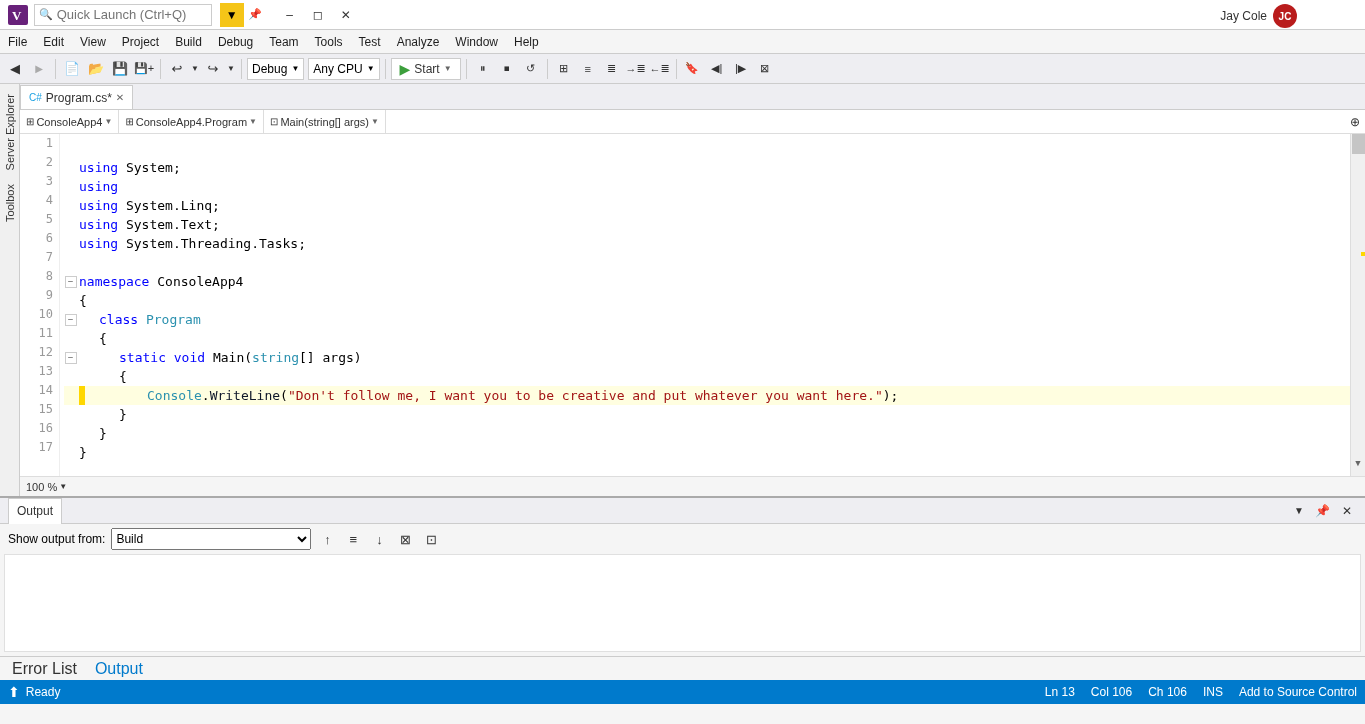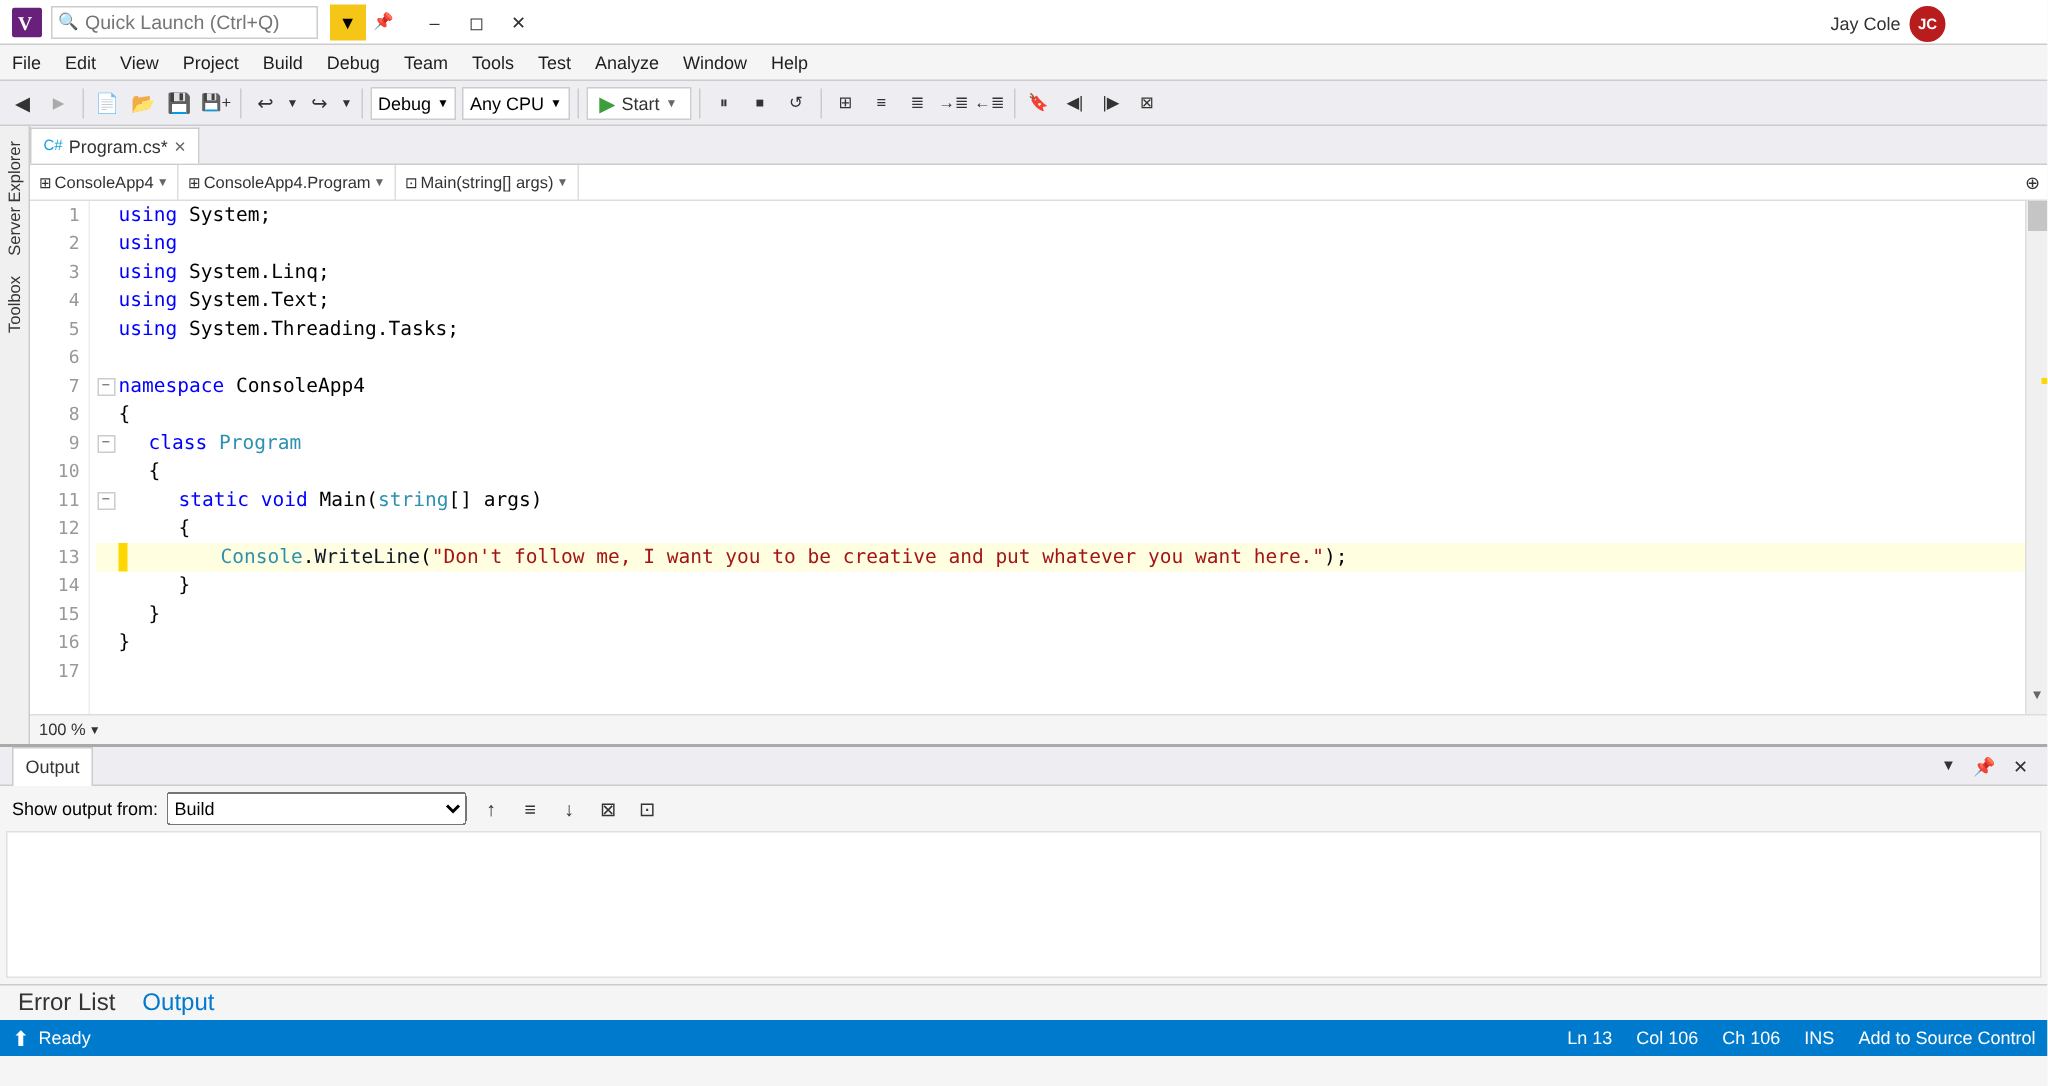--- a/index.html
+++ b/index.html
@@ -242,20 +242,21 @@
       font-size: 12px;
       font-family: 'Consolas', monospace;
       color: #999;
       line-height: 19px;
     }
     #code-content {
       flex: 1;
       overflow: hidden;
       padding-left: 4px;
       position: relative;
+      margin-top: 24px;
     }
     .code-line {
       height: 19px;
       line-height: 19px;
       white-space: pre;
       display: flex;
       align-items: center;
       position: relative;
     }
     .code-line.highlighted { background: #fffee0; }

